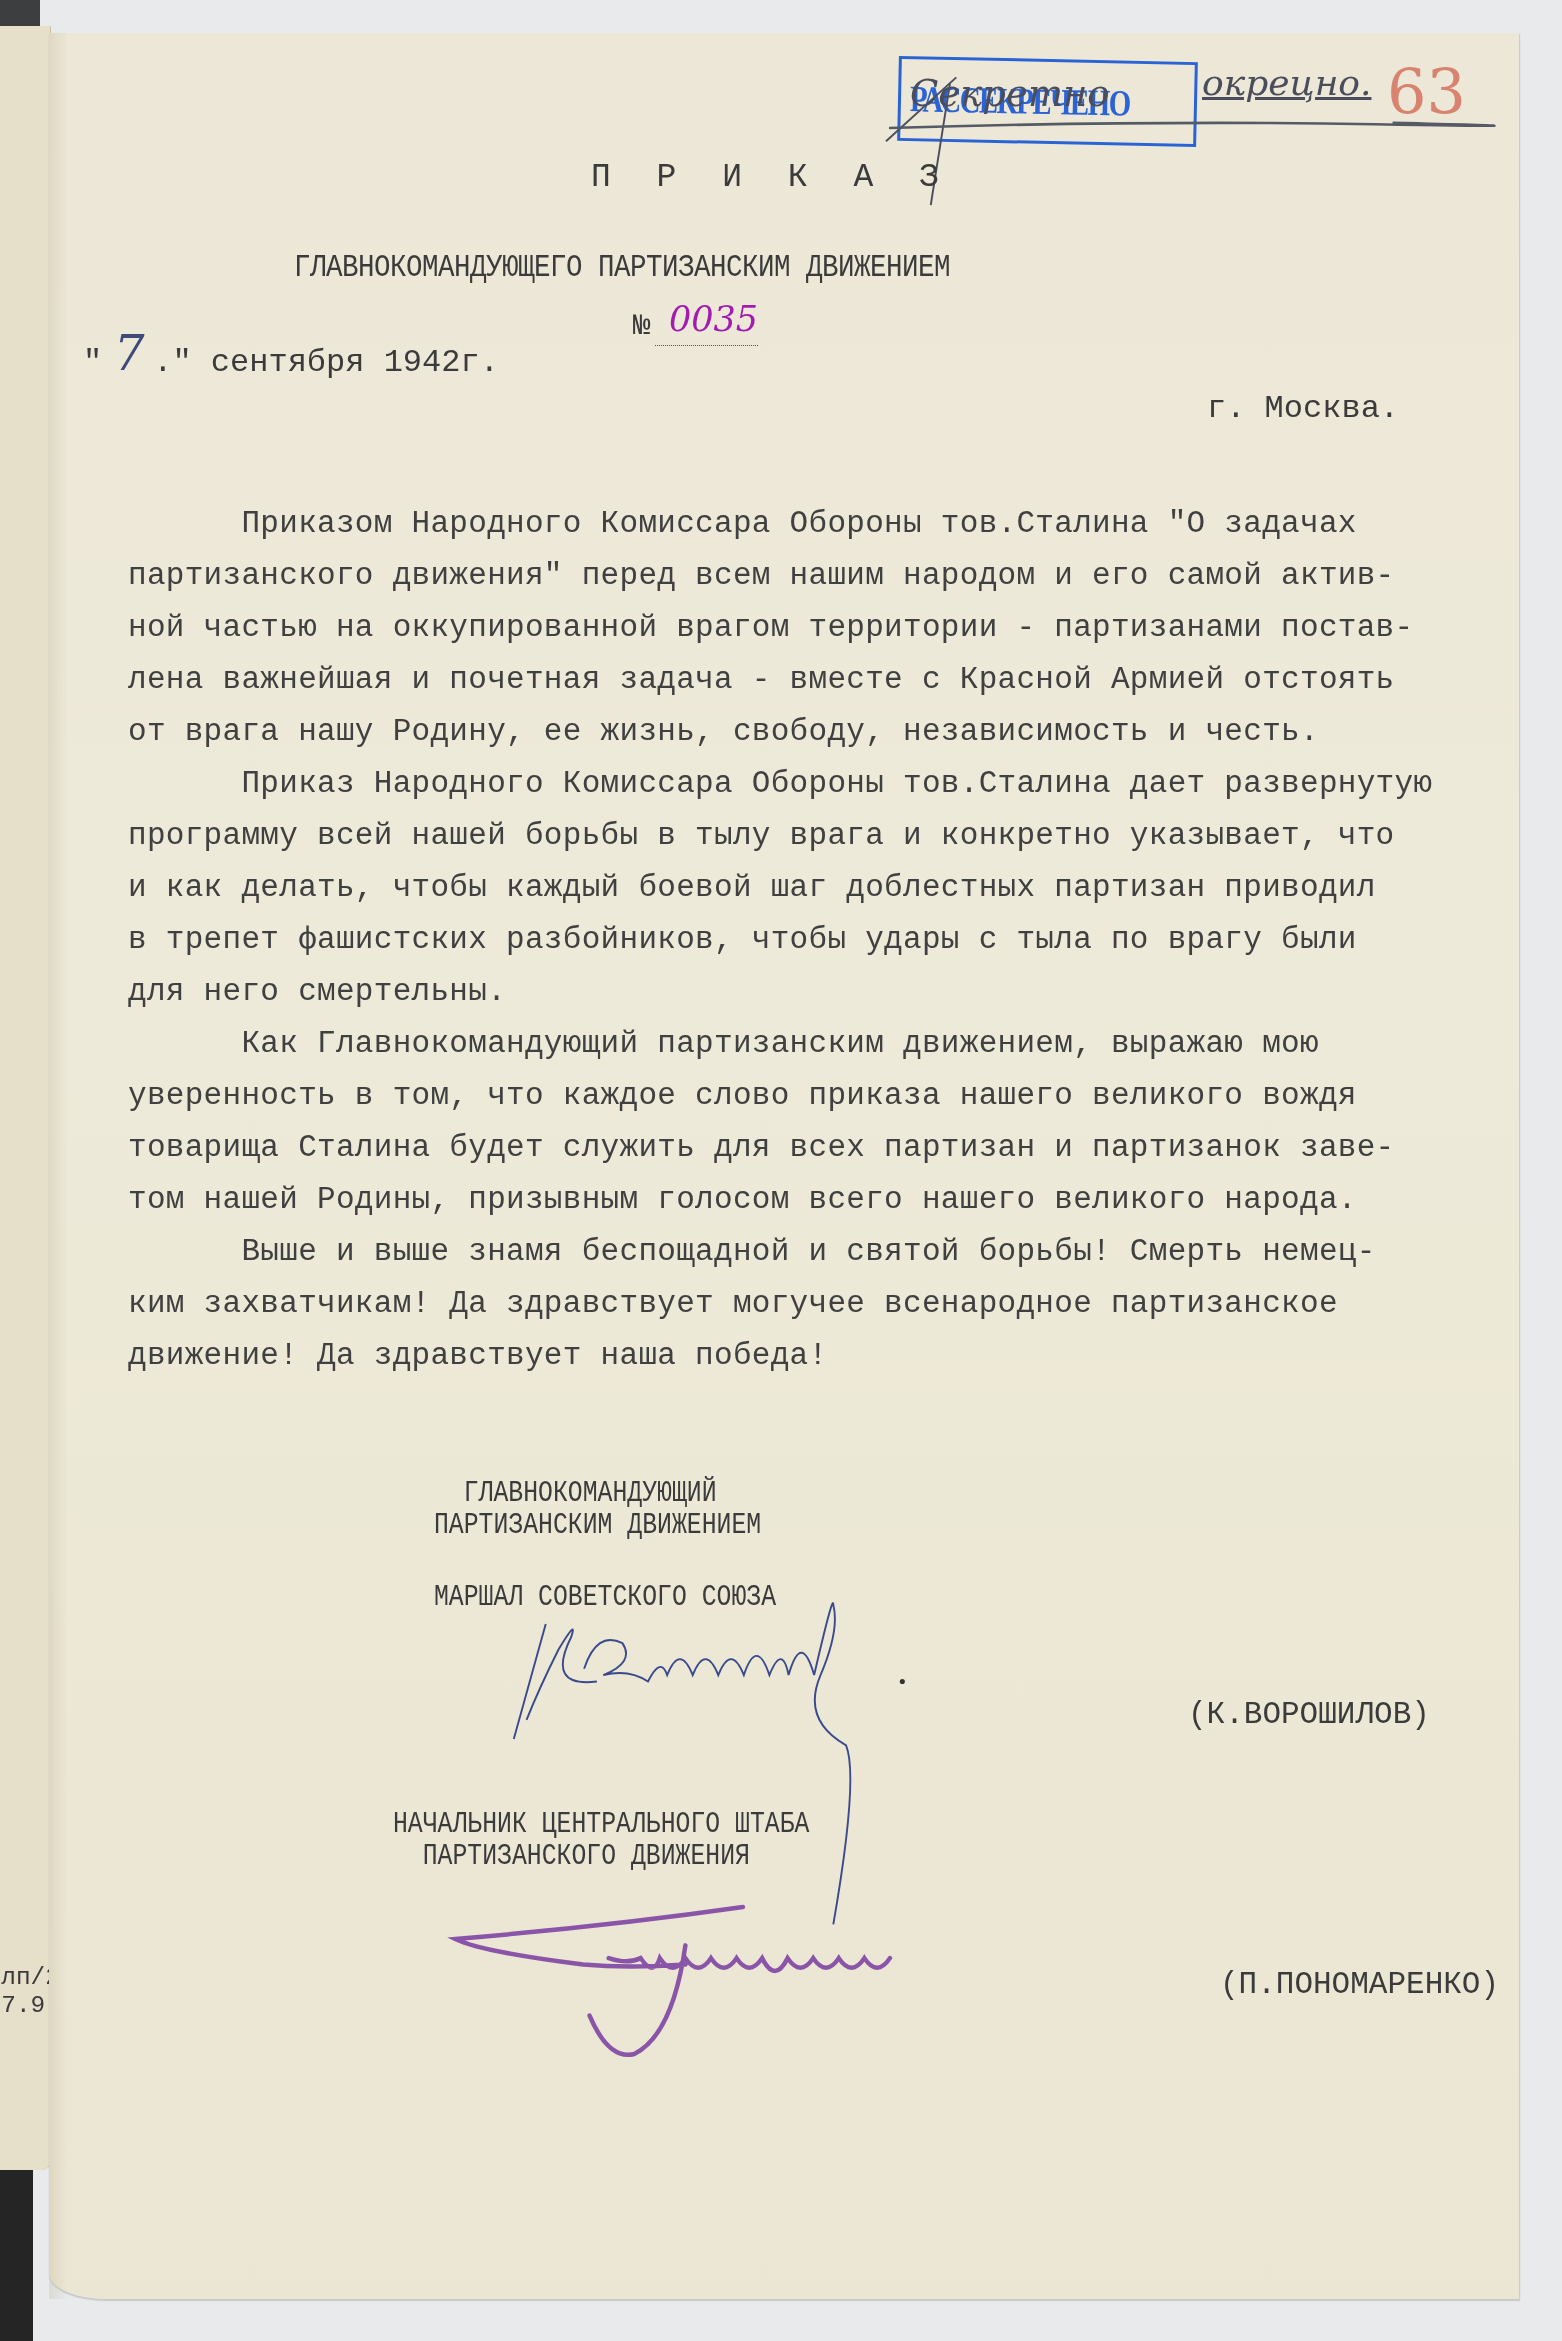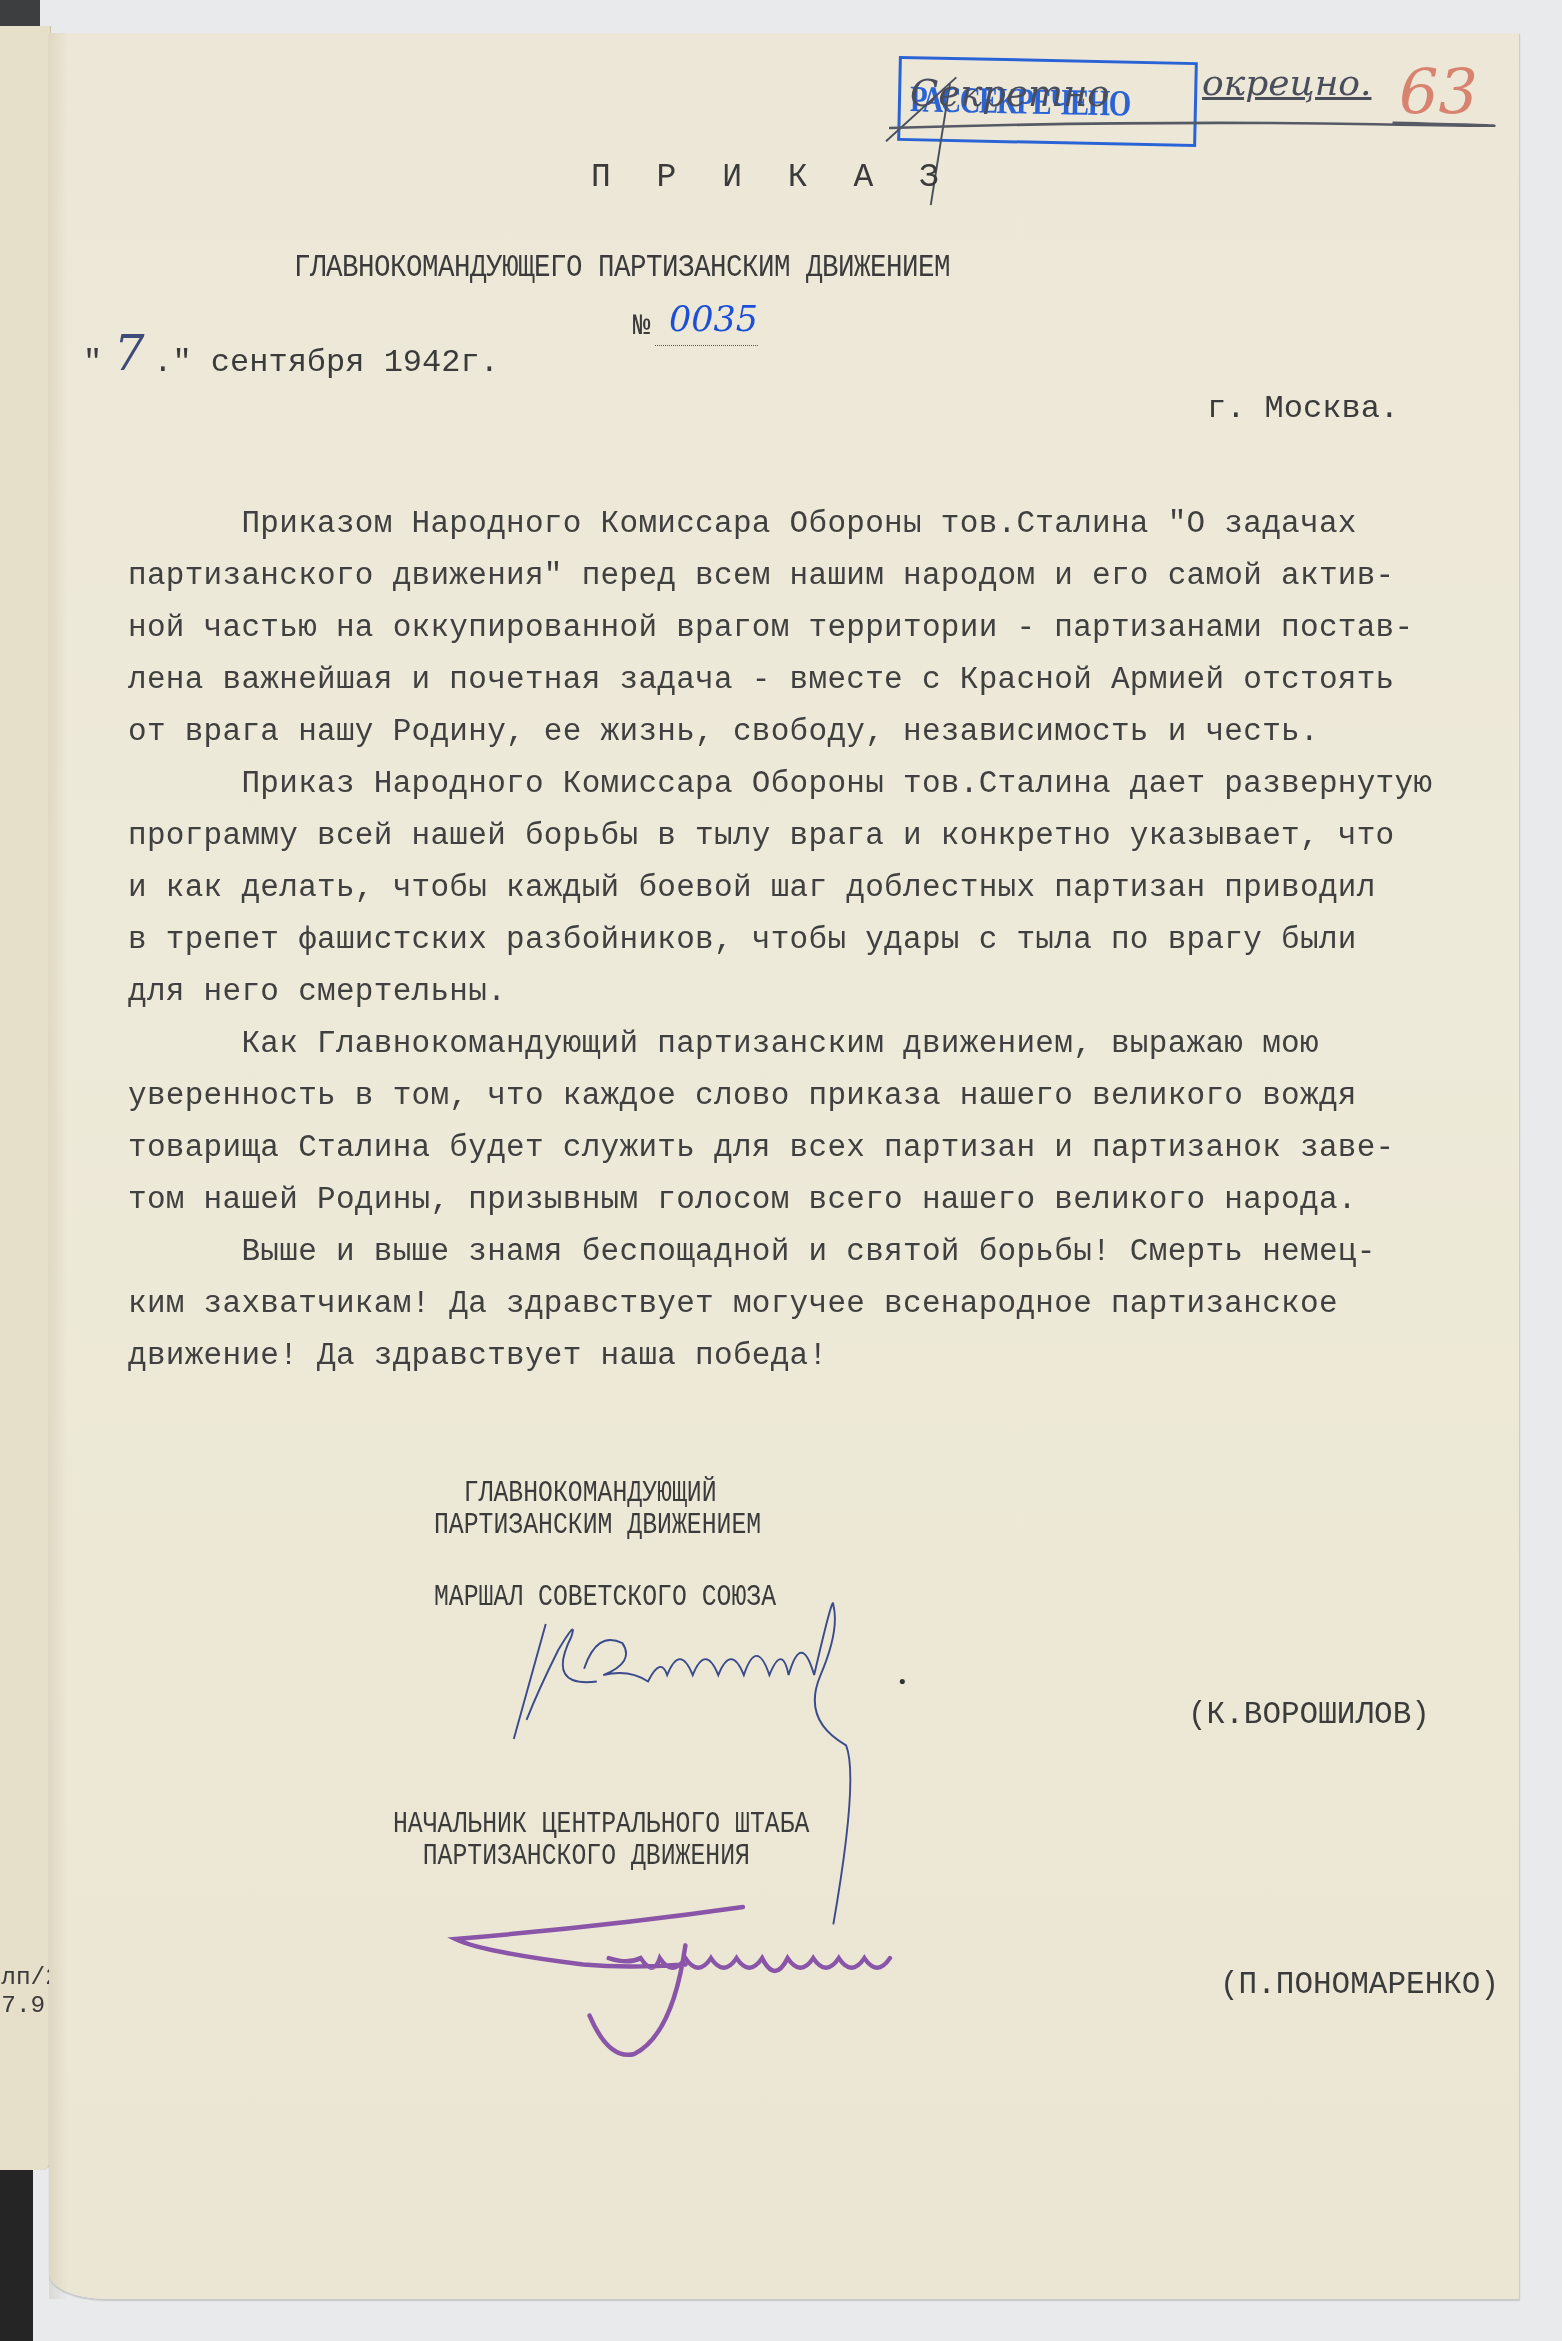--- a/index.html
+++ b/index.html
@@ -39,25 +39,25 @@
     border: 3.9px solid #2a63d6; box-sizing: border-box; transform: rotate(1.2deg);
   }
   .stamp-text {
     position: absolute; left: 9px; top: 18px; font-family: "Liberation Serif", serif;
     font-size: 37px; color: #2a63d6; letter-spacing: -1.9px; transform: scaleX(0.78); transform-origin: left center;
     font-weight: bold;
   }
   .hand-pencil {
     position: absolute; font-family: "DejaVu Serif", serif; font-style: italic; color: #4a4e5c;
   }
-  .hand-red { position: absolute; font-family: "DejaVu Serif", serif; font-style: italic; color: #d7836f; margin-left: 12px; }
+  .hand-red { position: absolute; font-family: "DejaVu Serif", serif; color: #d7836f; }
   .title { left: 591px; top: 159px; font-size: 33px; letter-spacing: 13px; text-align: center; }
   .subtitle { left: 294px; top: 249px; font-size: 32px; letter-spacing: -0.6px; transform: scaleX(0.86); transform-origin: left top; }
   .num-label { left: 633px; top: 309px; font-size: 29.5px; }
-  .num-value { left: 669px; top: 299px; font-size: 35px; color: #1d4ed8; font-family: "DejaVu Serif", serif; font-style: italic; }
+  .num-value { left: 669px; top: 299px; font-size: 35px; color: #a21caf; font-family: "DejaVu Serif", serif; font-style: italic; }
   .num-underline { position: absolute; left: 655px; top: 345px; width: 103px; border-top: 1.9px dotted #555; }
   .date-line { left: 83px; top: 344px; font-size: 32px; }
   .date-day { position: absolute; left: 114px; top: 325px; font-size: 48px; color: #3e4b7a; font-family: "DejaVu Serif", serif; font-style: italic; }
   .city { left: 1207px; top: 344px; font-size: 32px; margin-top: 46px; }
   .body-text {
     position: absolute; left: 128px; top: 498px; width: 1367px;
     font-family: "Liberation Mono", "DejaVu Sans Mono", monospace;
     font-size: 31px; line-height: 52px; color: #404040; white-space: pre;
     letter-spacing: 0.3px;
   }

